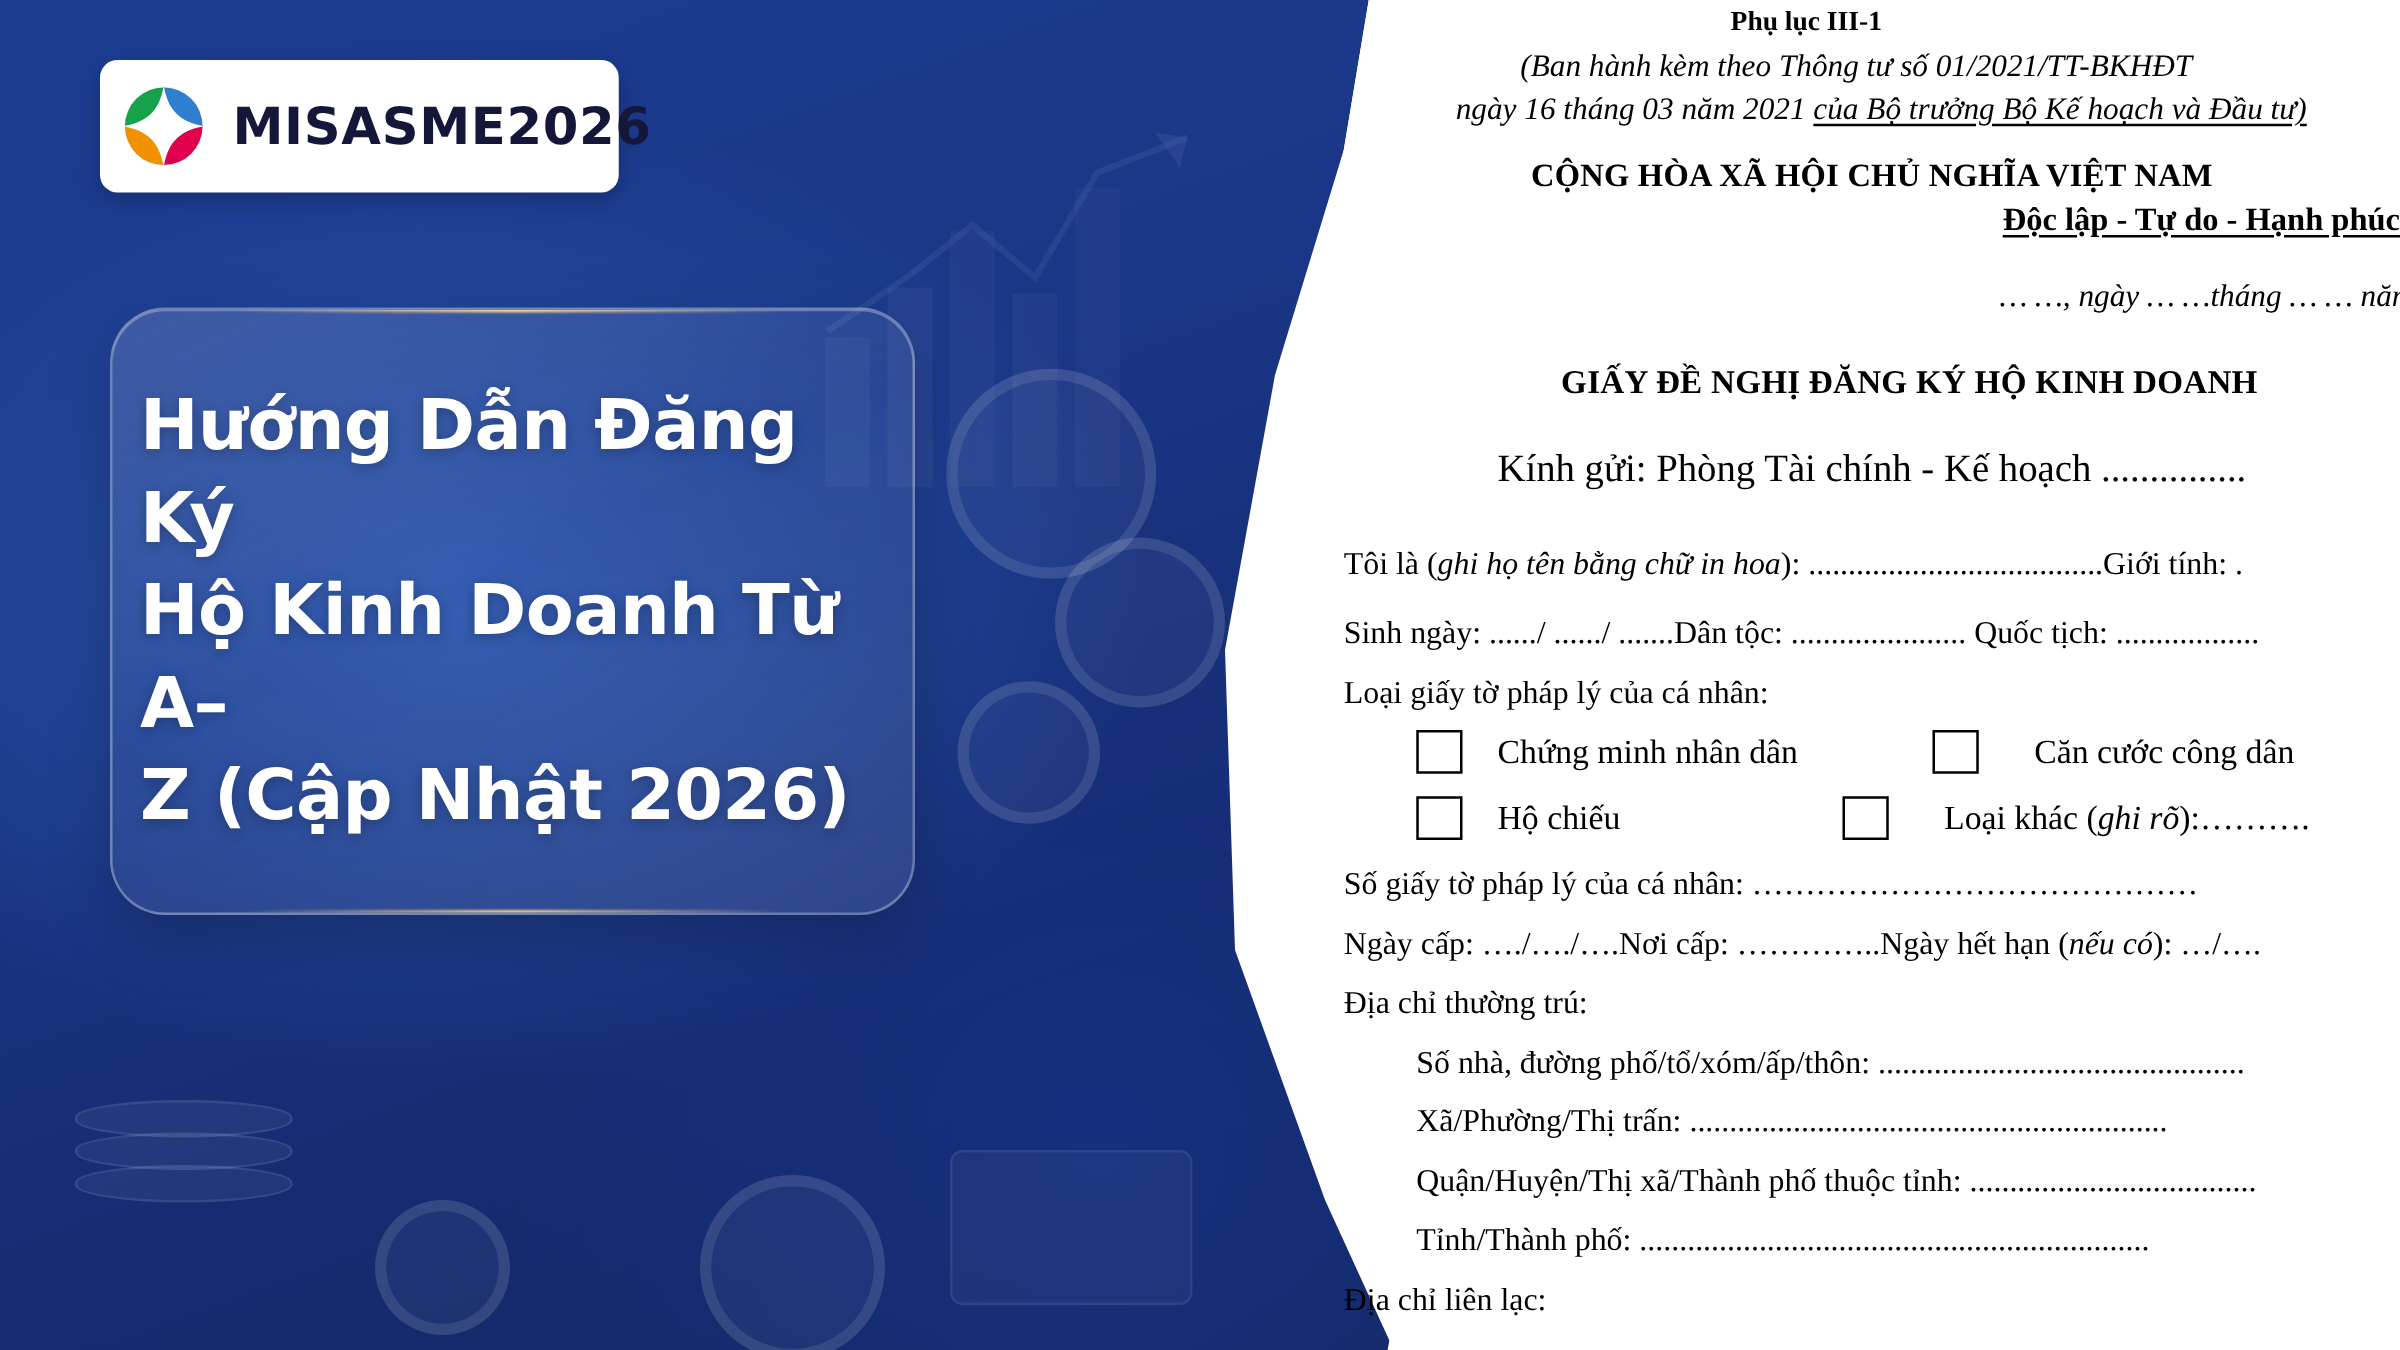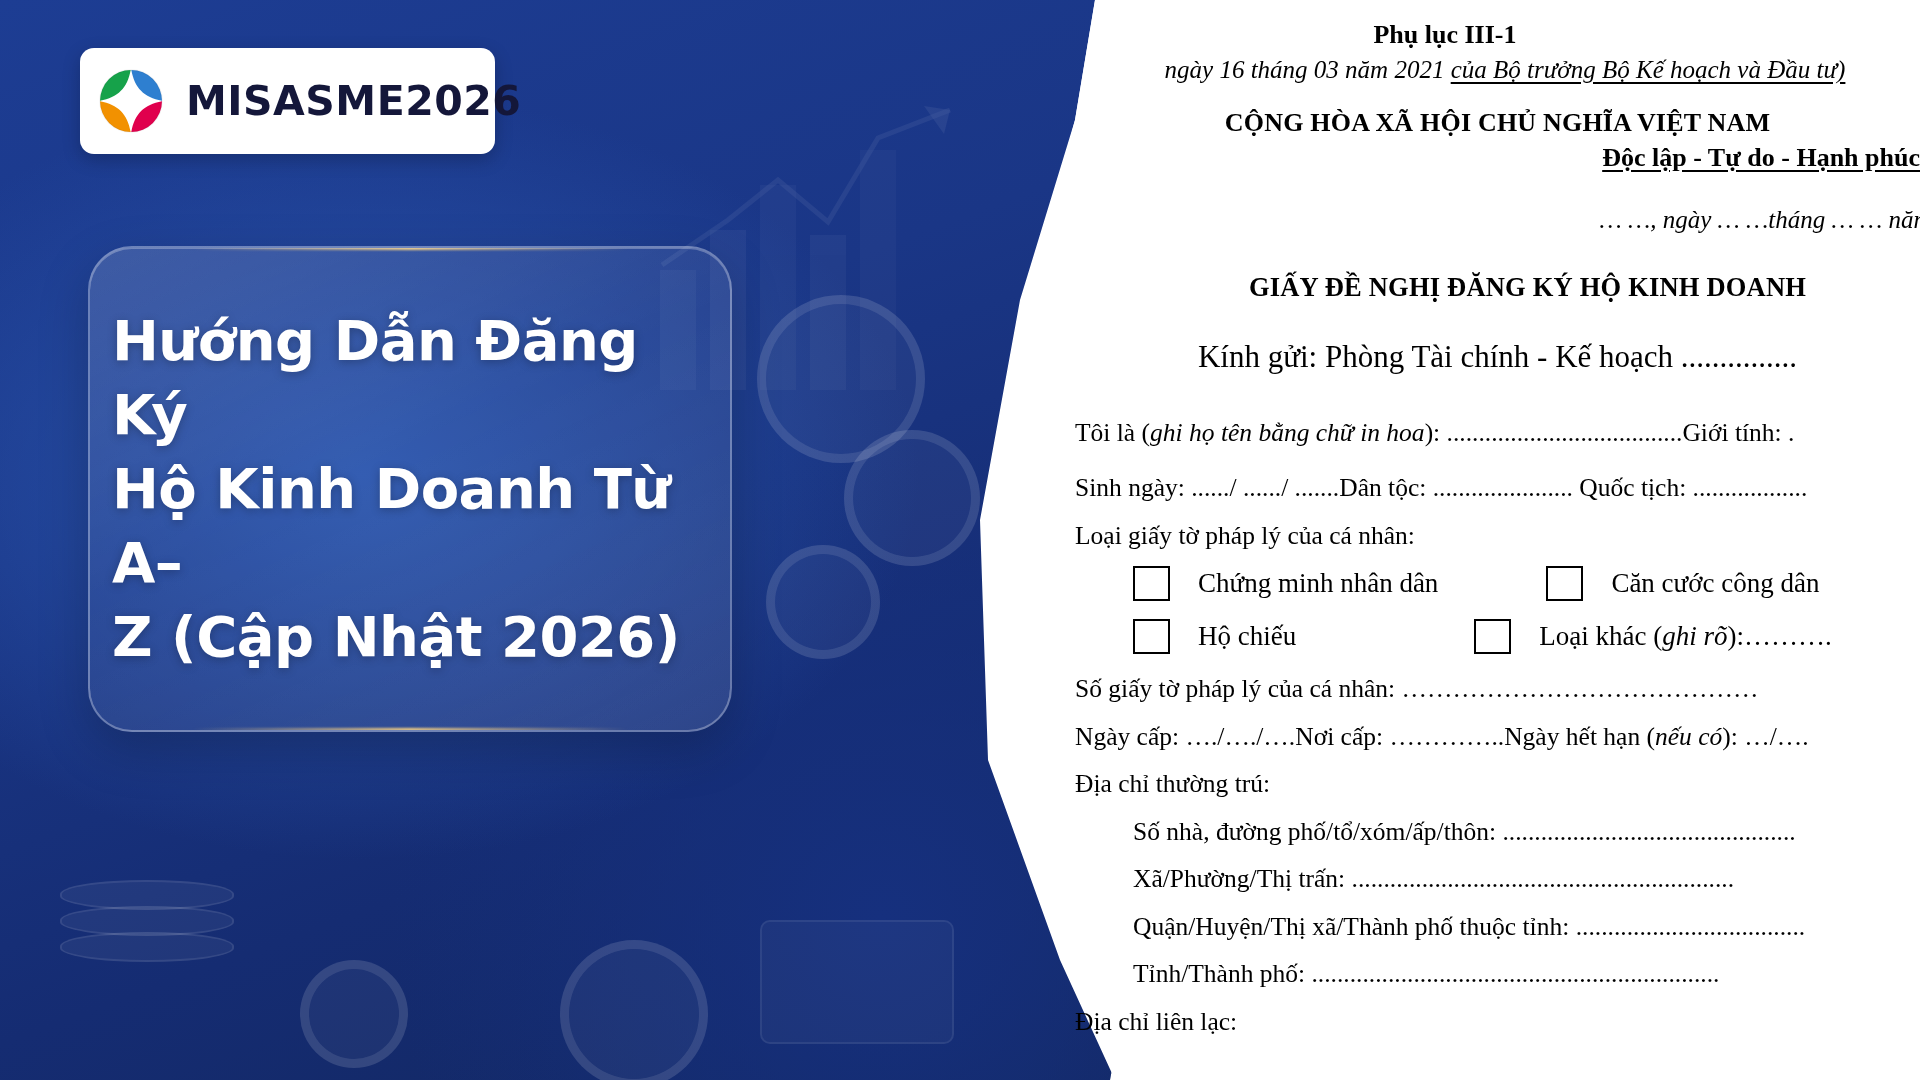--- a/index.html
+++ b/index.html
@@ -71,36 +71,36 @@
   .doc{
     position:absolute;left:1075px;top:0;width:845px;height:1080px;
     color:#000;font-family:"Liberation Serif","DejaVu Serif",serif;
     font-size:25.5px;line-height:1.0;overflow:hidden;
   }
   .doc-inner{position:absolute;left:0;top:0;width:1010px;padding:0;}
   .i{font-style:italic;}
   .u{text-decoration:underline;text-underline-offset:4px;}
   .dline{white-space:nowrap;}
 
-  .l-appendix{font-weight:bold;font-size:26px;text-align:center;margin-top:22px;width:740px;}
+  .l-appendix{font-weight:bold;font-size:22px;text-align:center;margin-top:6px;width:740px;}
   .l-issued{font-style:italic;font-size:25px;text-align:center;width:820px;margin-top:13px;}
   .l-issued2{font-style:italic;font-size:25px;text-align:center;width:860px;margin-top:9px;}
   .l-country{font-weight:bold;font-size:26px;text-align:center;width:845px;margin-top:28px;letter-spacing:.2px;}
   .l-motto{font-weight:bold;font-size:26px;text-align:right;width:845px;margin-top:9px;}
   .l-date{font-style:italic;font-size:25px;text-align:right;width:885px;margin-top:36px;}
   .l-doctitle{font-weight:bold;font-size:26.5px;text-align:center;width:905px;margin-top:42px;letter-spacing:.2px;}
   .l-to{font-size:31px;text-align:center;width:845px;margin-top:40px;}
   .l-body{font-size:25.5px;margin-top:30px;margin-left:0;}
   .l-body.tight{margin-top:22px;}
   .indent1{margin-left:58px;}
 
   .cbrow{display:flex;align-items:center;margin-top:18px;margin-left:58px;}
   .cbox{width:33px;height:31px;border:2.2px solid #000;flex:0 0 33px;background:#fff;}
   .cblabel{margin-left:28px;font-size:27px;white-space:nowrap;}
-  .cbcol2{margin-left:108px;display:flex;align-items:center;}
+  .cbcol2{margin-left:108px;display:flex;align-items:center;gap:16px;}
 
   
   .wedge{
     position:absolute;left:900px;top:0;width:330px;height:1080px;background:#fff;
     clip-path: polygon(195px 0, 330px 0, 330px 1080px, 215px 1080px, 160px 960px, 88px 760px, 80px 520px, 120px 300px, 175px 120px);
   }
 </style>
 </head>
 <body>
 
@@ -158,20 +158,21 @@
       <div>Hộ Kinh Doanh Từ A–</div>
       <div>Z (Cập Nhật 2026)</div>
     </div>
   </div>
 
   <div class="doc">
     <div class="doc-inner">
 
       <div class="l-appendix">Phụ lục III-1</div>
 
+      <div class="l-issued">(Ban hành kèm theo Thông tư số 01/2021/TT-BKHĐT</div>
       <div class="l-issued2"><span>ngày 16 tháng 03 năm 2021 </span><span class="u">của Bộ trưởng Bộ Kế hoạch và Đầu tư)</span></div>
 
       <div class="l-country">CỘNG HÒA XÃ HỘI CHỦ NGHĨA VIỆT NAM</div>
       <div class="l-motto"><span class="u">Độc lập - Tự do - Hạnh phúc</span></div>
 
       <div class="l-date">… …, ngày … …tháng … … năm …</div>
 
       <div class="l-doctitle">GIẤY ĐỀ NGHỊ ĐĂNG KÝ HỘ KINH DOANH</div>
 
       <div class="l-to">Kính gửi: Phòng Tài chính - Kế hoạch ...............</div>

